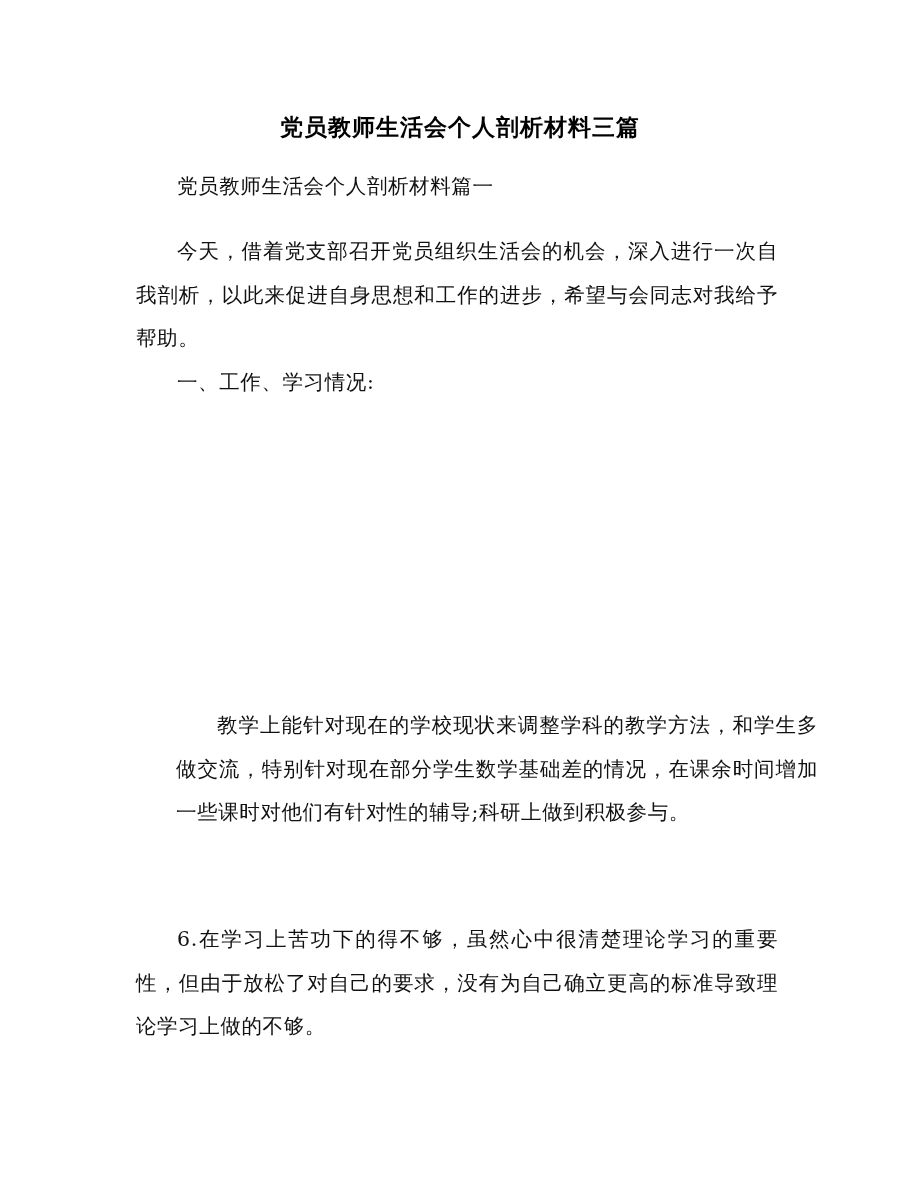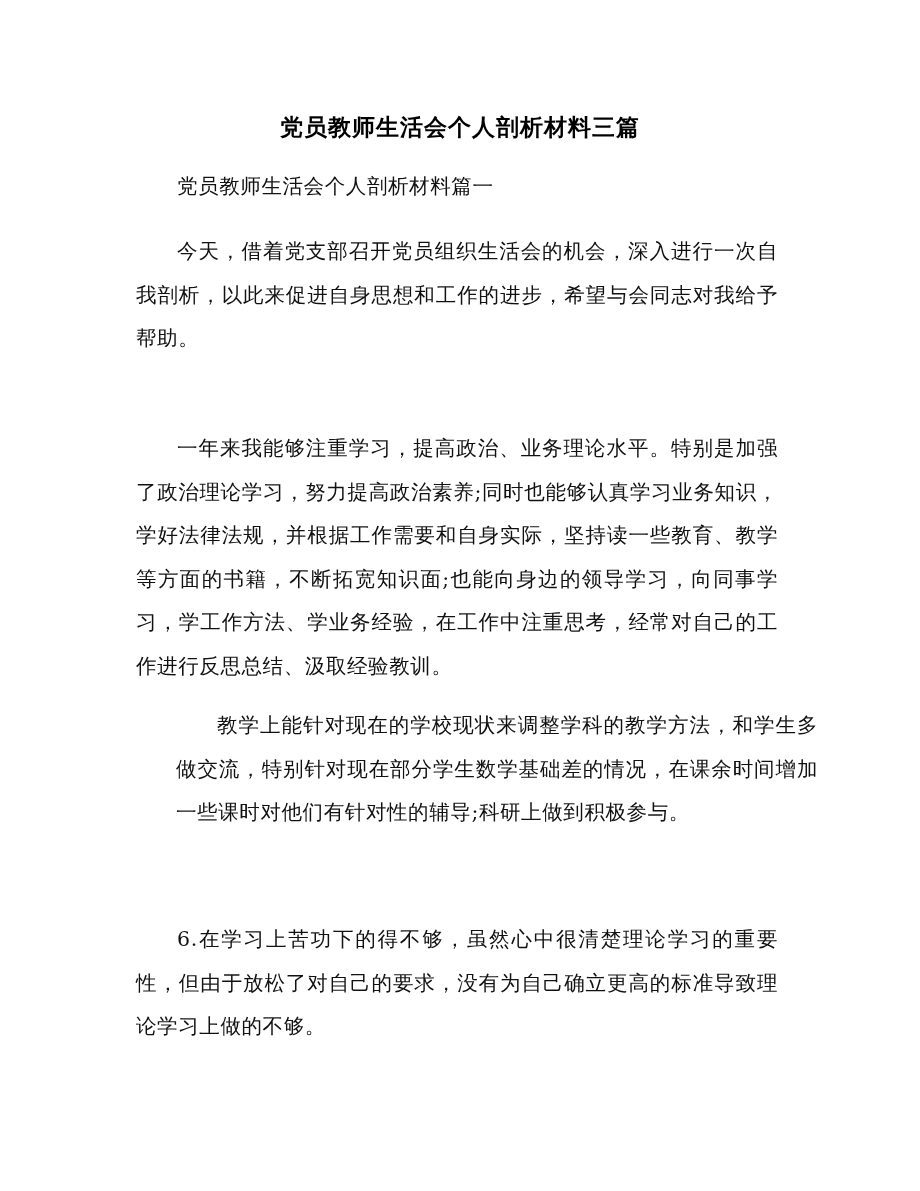--- a/index.html
+++ b/index.html
@@ -14,16 +14,16 @@
   .watermark { position:absolute; left:300px; top:545px; font-family:"DejaVu Sans",sans-serif;
                font-size:56px; color:rgba(200,200,200,0.35); letter-spacing:3px; pointer-events:none; }
 </style>
 </head>
 <body>
 
 <div class="page">
   <div class="title">党员教师生活会个人剖析材料三篇</div>
   <div class="para indent" style="top:230px;">今天，借着党支部召开党员组织生活会的机会，深入进行一次自我剖析，以此来促进自身思想和工作的进步，希望与会同志对我给予帮助。</div>
   <div class="para indent" style="top:165px;">党员教师生活会个人剖析材料篇一</div>
-  <div class="para indent" style="top:427px;">一年来我能够注重学习，提高政治、业务理论水平。特别是加强了政治理论学习，努力提高政治素养;同时也能够认真学习业务知识，学好法律法规，并根据工作需要和自身实际，坚持读一些教育、教学等方面的书籍，不断拓宽知识面;也能向身边的领导学习，向同事学习，学工作方法、学业务经验，在工作中注重思考，经常对自己的工作进行反思总结、汲取经验教训。</div>
+  <div class="para indent" style="top:361px;">一、工作、学习情况:</div>
   <div class="para indent" style="top:704px;margin-left:40px;">教学上能针对现在的学校现状来调整学科的教学方法，和学生多做交流，特别针对现在部分学生数学基础差的情况，在课余时间增加一些课时对他们有针对性的辅导;科研上做到积极参与。</div>
   <div class="para indent" style="top:918px;">6.在学习上苦功下的得不够，虽然心中很清楚理论学习的重要性，但由于放松了对自己的要求，没有为自己确立更高的标准导致理论学习上做的不够。</div>
 </div>
 
 </body></html>

